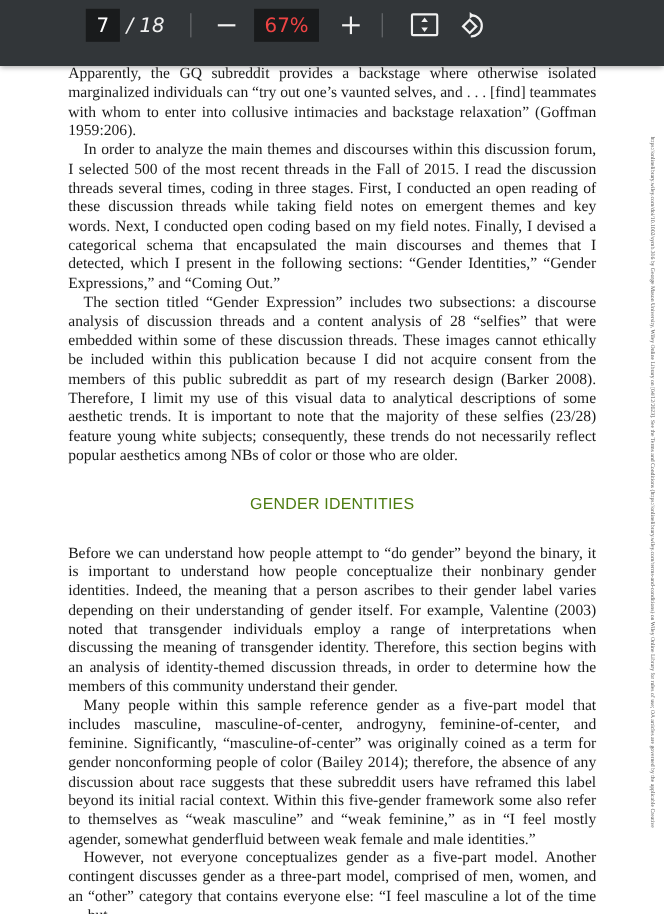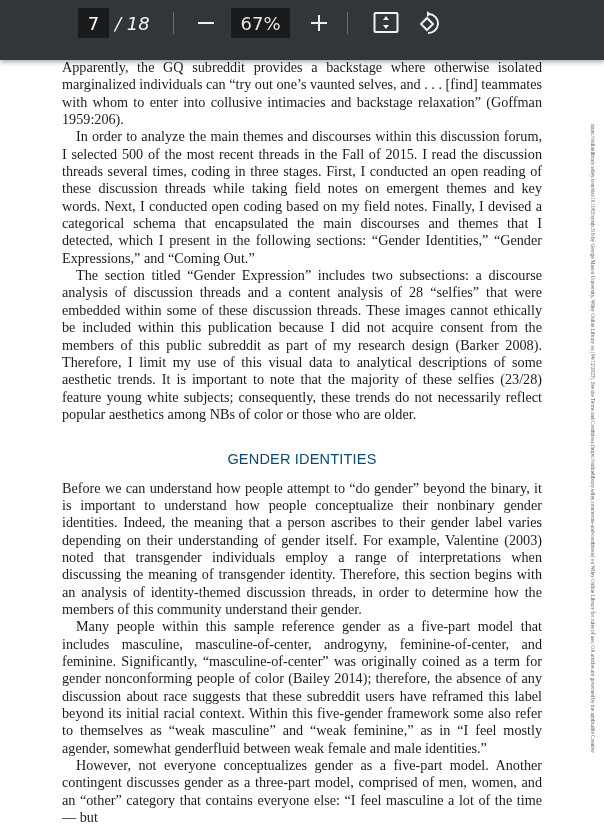--- a/index.html
+++ b/index.html
@@ -25,21 +25,21 @@
     display:flex; align-items:center; color:#f1f1f1;font-style:italic;
   }
   .sep { position:absolute; top:12px; width:1px; height:22px; background:#6b6e71; }
   .zoom-out {
     position:absolute; left:192px; top:8px; width:28px; height:30px;
     display:flex; align-items:center; justify-content:center; cursor:pointer;
   }
   .zoom-out span { display:block; width:16px; height:2px; background:#f1f1f1; }
   .zoom-box {
     position:absolute; left:231px; top:8px; width:59px; height:30px;
-    background:#191b1c; color:#e5e5e5; font-size:18px;
+    background:#191b1c; color:#ef4444; font-size:18px;
     display:flex; align-items:center; justify-content:center;
   }
   .zoom-in {
     position:absolute; left:303px; top:8px; width:30px; height:30px; cursor:pointer;
   }
   .zoom-in .h { position:absolute; left:8px; top:14px; width:16px; height:2px; background:#f1f1f1; }
   .zoom-in .v { position:absolute; left:15px; top:7px; width:2px; height:16px; background:#f1f1f1; }
   .fit-btn { position:absolute; left:373px; top:10px; width:26px; height:26px; cursor:pointer; }
   .rotate-btn { position:absolute; left:417px; top:8px; width:30px; height:30px; cursor:pointer; }
 
@@ -48,21 +48,21 @@
   }
   .content {
     position:absolute; left:62px; top:-1px; width:480px;
     font-size:14.2px; line-height:17.35px; color:#1b1b1b;
   }
   .content p { margin:0; text-align:justify; text-indent:14px; }
   .content p.noindent { text-indent:0; }
   .heading {
     font-family:"Liberation Sans", "DejaVu Sans", sans-serif;
     text-align:center; font-size:14.5px; letter-spacing:0.2px;
-    margin:28px 0 11px 0; color:#0c4a6e;
+    margin:28px 0 26px 0; color:#4d7c0f;
   }
   .sidebar-text {
     position:absolute; left:586px; top:64px; width:10px; height:767px;
     overflow:hidden;
   }
   .sidebar-text div {
     position:absolute; left:10px; top:0;
     transform-origin:0 0; transform:rotate(90deg);
     white-space:nowrap; font-size:5.2px; color:#555;
     font-family:"Liberation Serif", serif;

